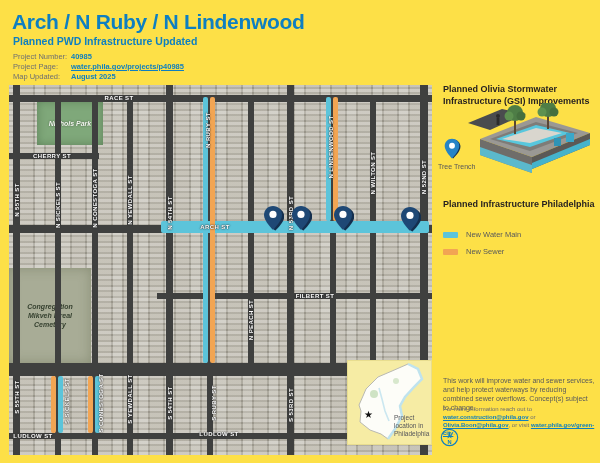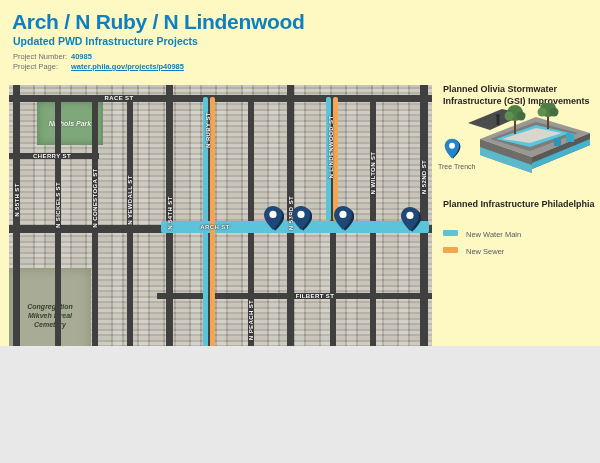--- a/index.html
+++ b/index.html
@@ -1,18 +1,18 @@
 <!DOCTYPE html>
 <html><head>
 <meta charset="utf-8">
 <style>
   * { margin:0; padding:0; box-sizing:border-box; }
   html,body { background:#e8e8e8; }
   body { font-family:"Liberation Sans", sans-serif; }
-  .page { position:relative; width:600px; height:346px; background:#fef9c3; overflow:hidden; margin:0 auto; }
+  .page { position:relative; width:600px; height:463px; background:#fde047; overflow:hidden; margin:0 auto; }
 
   
   .title { position:absolute; left:12px; top:10px; font-size:21px; font-weight:bold; color:#0E7FC1; letter-spacing:-0.3px; }
   .subtitle { position:absolute; left:13px; top:35px; font-size:10.5px; font-weight:bold; color:#0E7FC1; }
   .info { position:absolute; left:13px; top:52px; font-size:7.5px; line-height:10px; }
   .info-row { display:flex; }
   .info-label { width:58px; color:#6D6E71; }
   .info-value { color:#0E7FC1; font-weight:bold; }
   .info-value.link { text-decoration:underline; cursor:pointer; }
 
@@ -48,43 +48,47 @@
   .inset-caption { position:absolute; left:46px; top:53px; width:37px; font-size:6.5px; line-height:8px; color:#55565A; }
   .inset-star { position:absolute; left:16px; top:48px; font-size:10px; color:#111; z-index:2; }
 
   
   .sb-h { position:absolute; font-size:9px; font-weight:bold; color:#231F20; line-height:11.5px; width:152px; }
   .gsi-h { left:443px; top:84px; }
   .infra-h { left:443px; top:199px; }
   .trench-art { position:absolute; left:468px; top:103px; width:126px; height:74px; }
   .tt-pin { position:absolute; left:443px; top:138px; width:18px; height:22px; }
   .tt-label { position:absolute; left:438px; top:163px; font-size:7px; color:#55565A; }
-  .legend-row { position:absolute; display:flex; align-items:flex-start; gap:8px; }
+  .legend-row { position:absolute; display:flex; align-items:center; gap:8px; }
   .legend-sw { width:15px; height:6px; border-radius:1px; }
   .legend-label { font-size:7.5px; color:#58595B; }
   .sb-body { position:absolute; left:443px; top:376px; width:152px; font-size:7px; line-height:9px; color:#58595B; }
   .sb-contact { position:absolute; left:443px; top:405px; width:153px; font-size:6px; line-height:8px; color:#6D6E71; }
   .sb-contact .clink { color:#0E7FC1; font-weight:bold; text-decoration:underline; cursor:pointer; }
   .compass { position:absolute; left:440px; top:428px; width:19px; height:19px; }
 </style>
 </head>
 <body>
 
 <div class="page">
 
   <div class="title">Arch / N Ruby / N Lindenwood</div>
-  <div class="subtitle">Updated PWD Infrastructure Projects</div>
+  <div class="subtitle">Planned PWD Infrastructure Updated</div>
   <div class="info">
     <div class="info-row">
       <span class="info-label">Project Number:</span>
       <span class="info-value">40985</span>
     </div>
     <div class="info-row">
       <span class="info-label">Project Page:</span>
       <span class="info-value link">water.phila.gov/projects/p40985</span>
+    </div>
+    <div class="info-row">
+      <span class="info-label">Map Updated:</span>
+      <span class="info-value">August 2025</span>
     </div>
   </div>
 
 
   <div class="map" id="map-canvas">
     <div class="area area-park">
       <span class="area-label">Nichols Park</span>
     </div>
     <div class="area area-cem">
       <span class="area-label">Congregation

